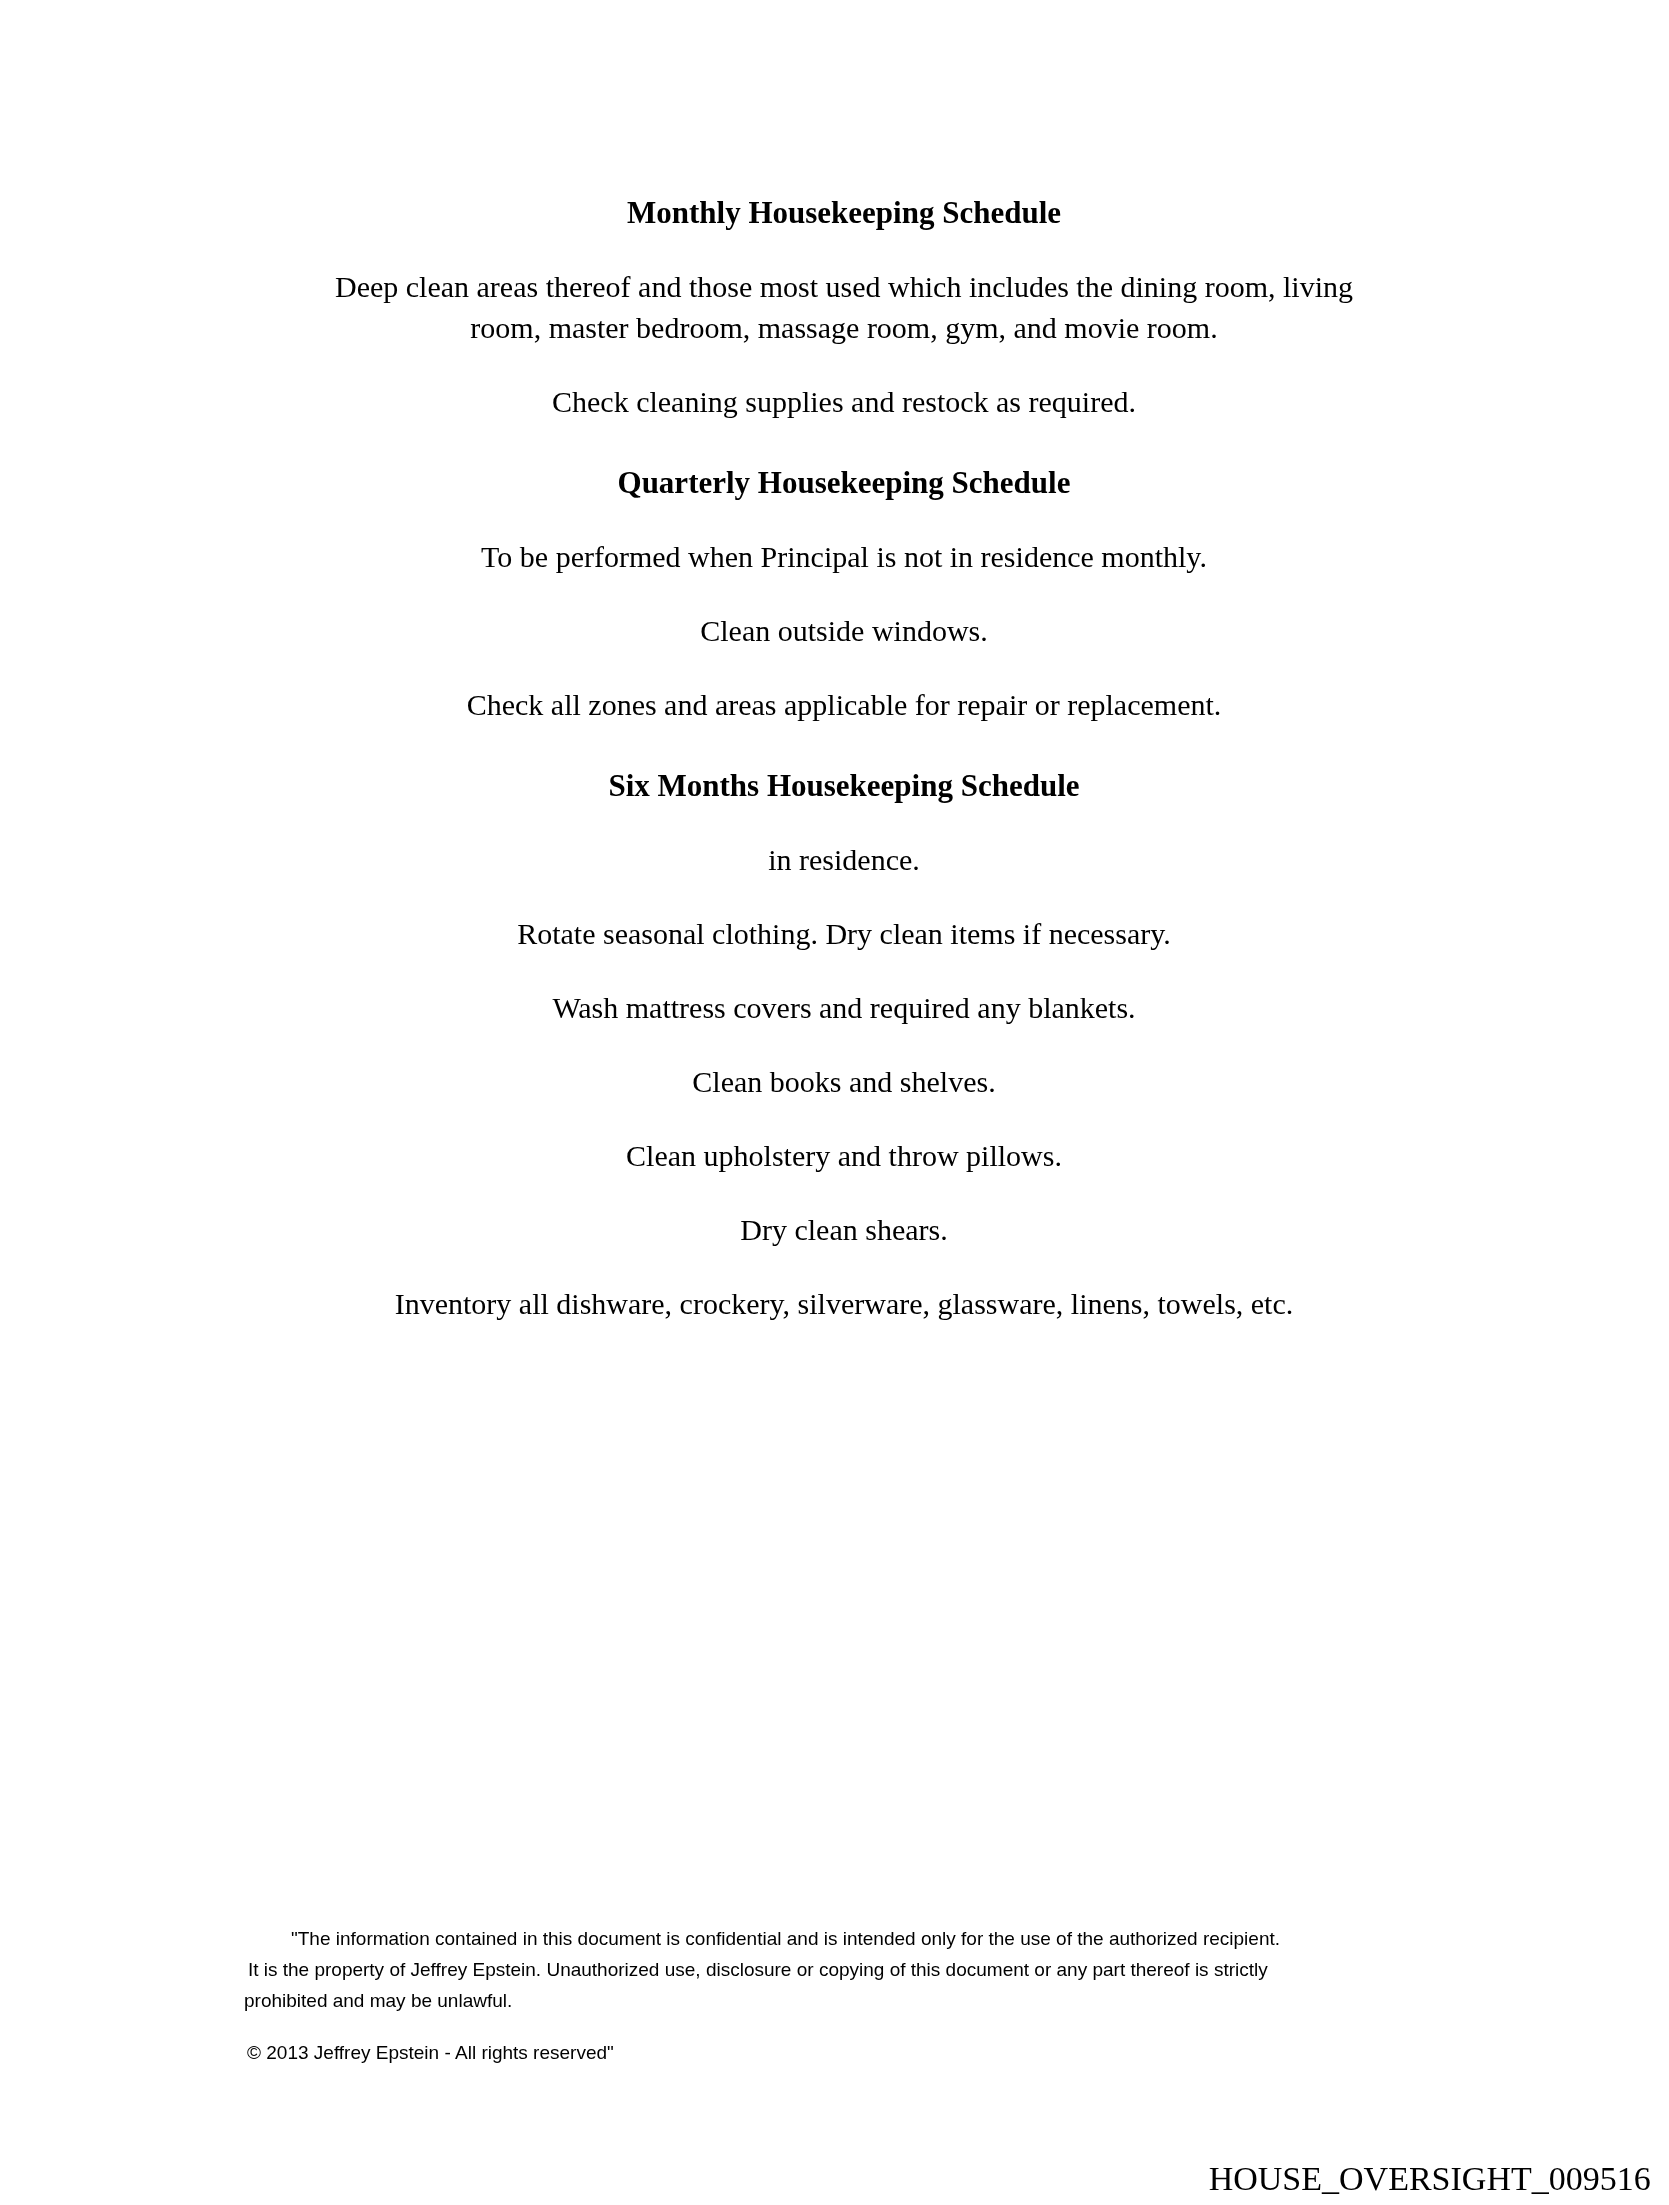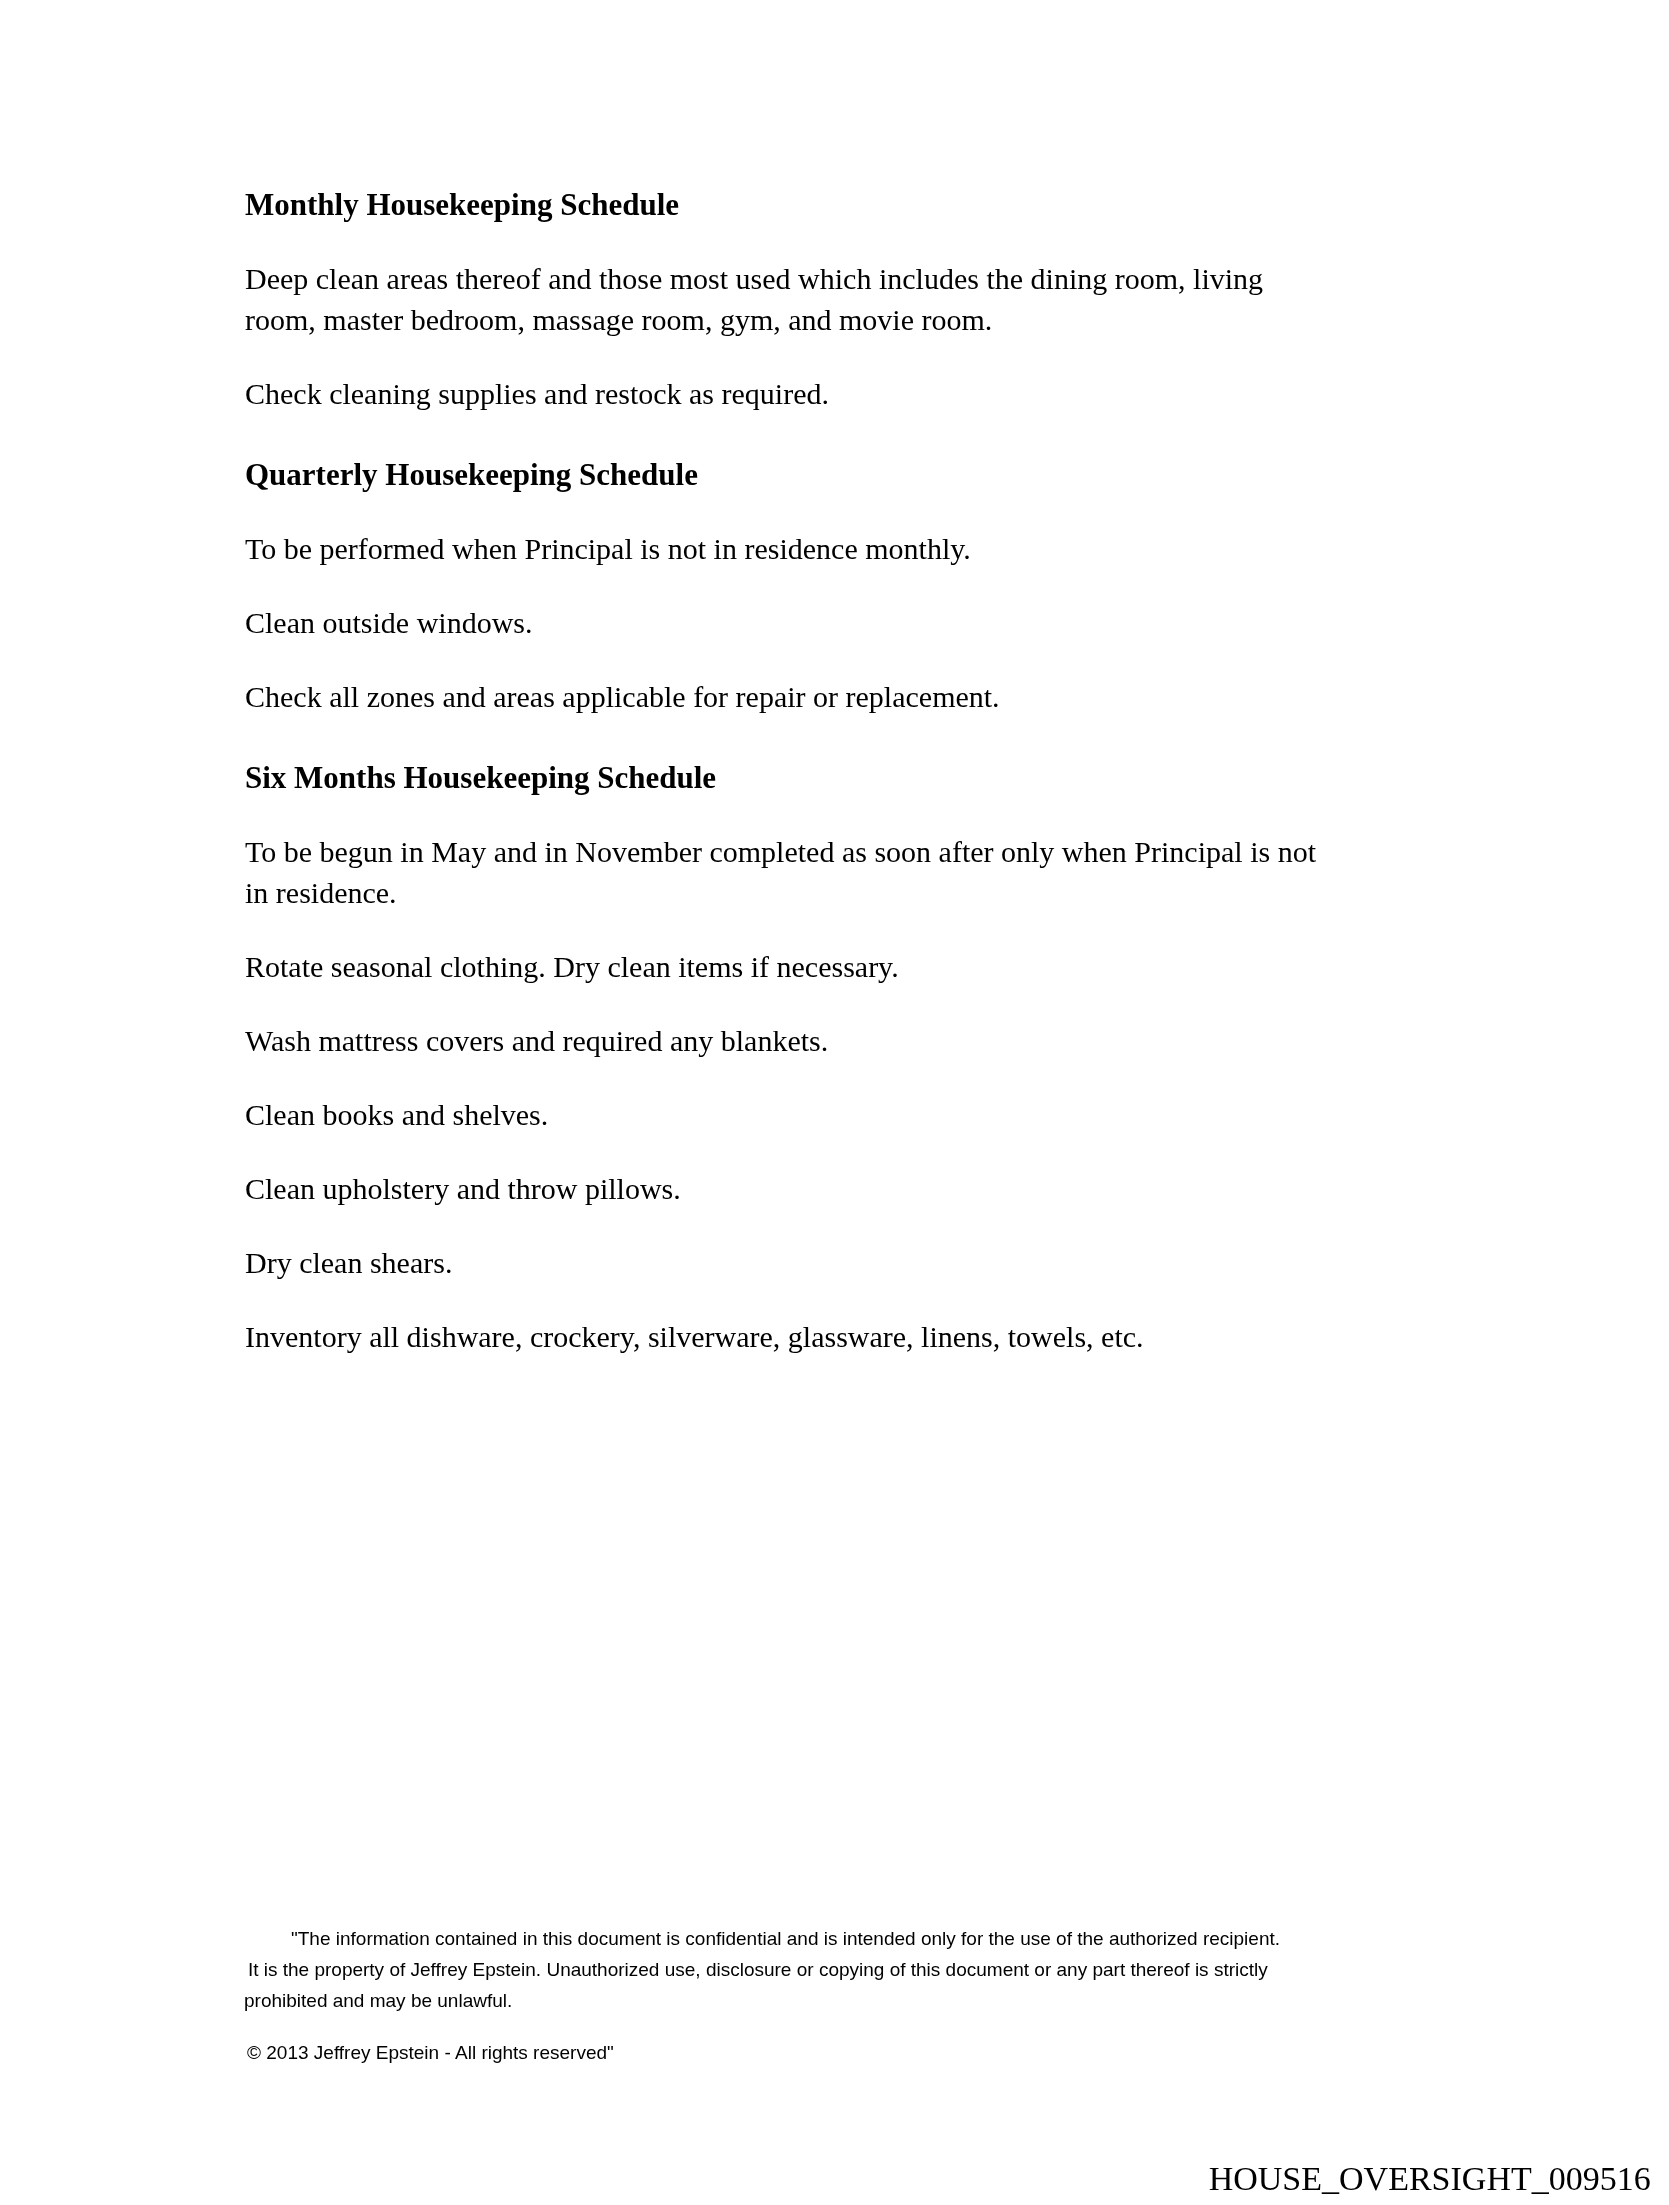--- a/index.html
+++ b/index.html
@@ -15,21 +15,21 @@
     color: #000000;
     overflow: hidden;
     font-family: "Liberation Serif", serif;
   }
   .content {
     position: absolute;
     left: 245px;
     top: 184px;
     width: 1198px;
   }
-  .section { margin: 0; }
+  .section { margin: 8px; text-align: center; }
   .heading {
     font-size: 31px;
     font-weight: bold;
     line-height: 41px;
     margin: 0 0 33px 0;
     white-space: nowrap;
   }
   .section:not(:first-child) .heading {
     margin-top: 40px;
   }
@@ -100,21 +100,20 @@
         <div class="line">Clean outside windows.</div>
       </div>
       <div class="para">
         <div class="line">Check all zones and areas applicable for repair or replacement.</div>
       </div>
     </div>
 
     <div class="section">
       <div class="heading">Six Months Housekeeping Schedule</div>
       <div class="para">
-        <div class="line">To be begun in May and in November completed as soon after only when Principal is not</div>
         <div class="line">in residence.</div>
       </div>
       <div class="para">
         <div class="line">Rotate seasonal clothing. Dry clean items if necessary.</div>
       </div>
       <div class="para">
         <div class="line">Wash mattress covers and required any blankets.</div>
       </div>
       <div class="para">
         <div class="line">Clean books and shelves.</div>

